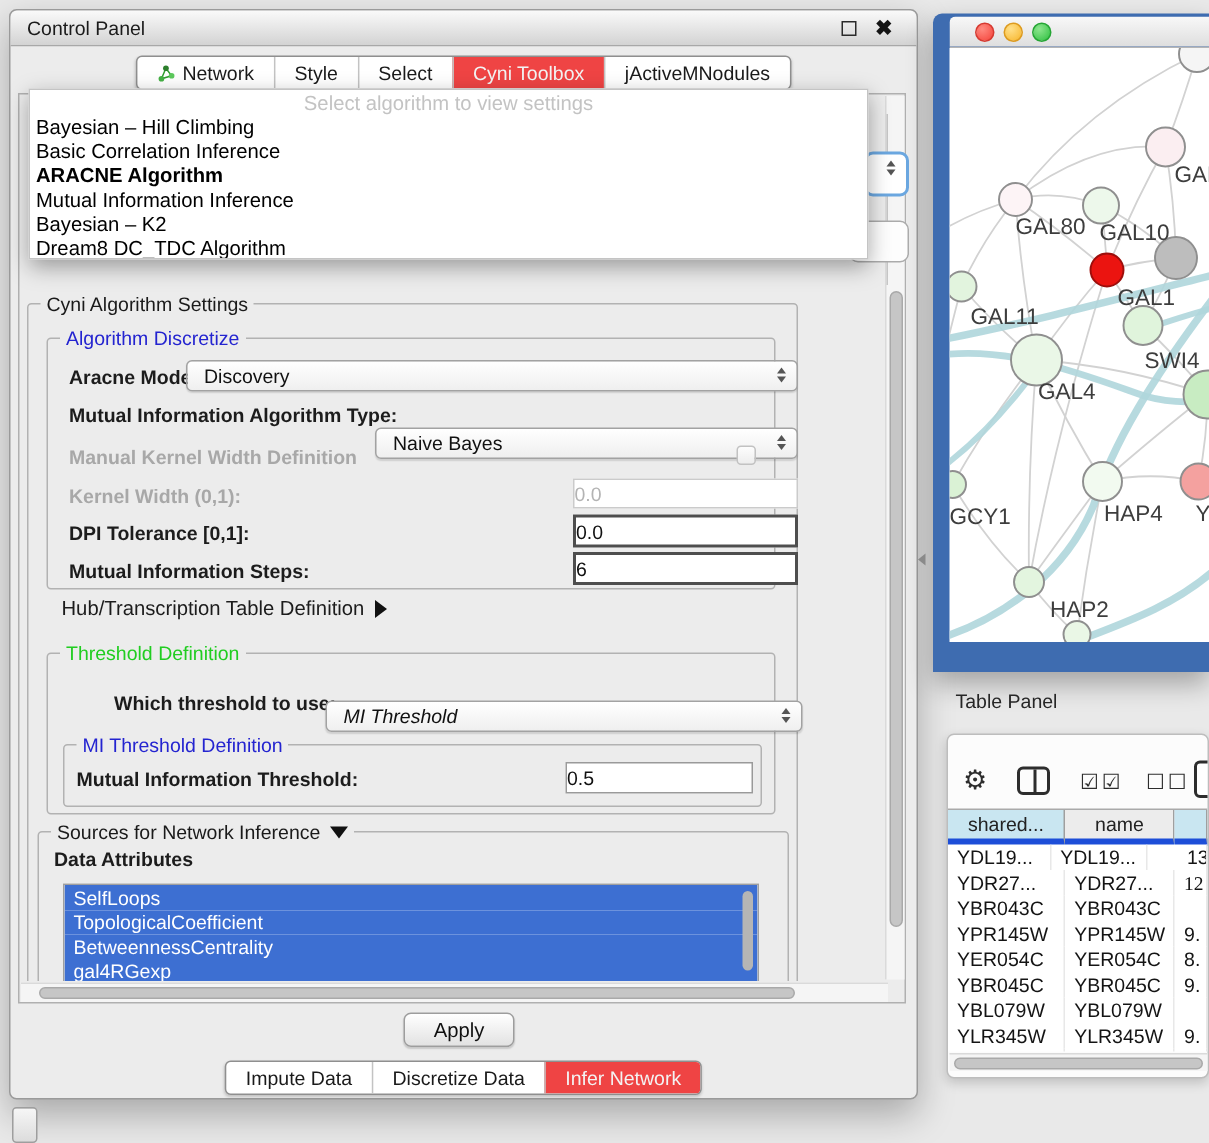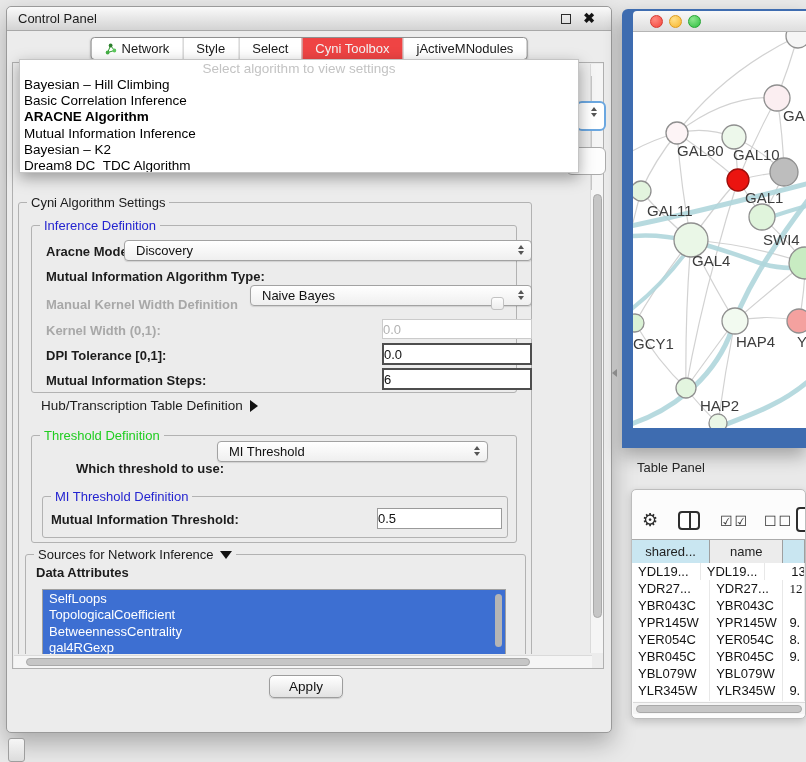--- a/index.html
+++ b/index.html
@@ -103,21 +103,21 @@
   
   .tp-title{position:absolute;left:637px;top:460px;font-size:13px;color:#262626;}
   .table-frame{position:absolute;left:631px;top:489px;width:175px;height:230px;background:#fcfcfc;
     border:1px solid #bdbdbd;border-radius:5px;box-shadow:0 3px 8px rgba(0,0,0,.18);overflow:hidden;}
   .ticon{position:absolute;color:#2d2d2d;}
   .col-ic{position:absolute;left:46px;top:21px;width:22px;height:19px;border:2px solid #2d2d2d;border-radius:4px;}
   .col-ic div{position:absolute;left:50%;top:0;bottom:0;width:2px;background:#2d2d2d;}
   .part-ic{position:absolute;left:164px;top:17px;width:24px;height:25px;border:2px solid #2d2d2d;border-radius:4px;background:#fff;}
   .thead{position:absolute;left:0;top:49px;right:0;height:24px;display:flex;border-top:1px solid #aaa;}
   .th{height:24px;display:flex;align-items:center;justify-content:center;font-size:13px;color:#222;
-    border-right:1px solid #9f9f9f;border-bottom:1px solid #1d4ed8;background:#ececec;overflow:hidden;white-space:nowrap;}
+    border-right:1px solid #9f9f9f;border-bottom:5px solid #1d4ed8;background:#ececec;overflow:hidden;white-space:nowrap;}
   .th.hl{background:#c9e6f1;}
   .tbody{position:absolute;left:0;top:73px;right:0;height:138px;overflow:hidden;background:#fff;}
   .tr{display:flex;height:17px;align-items:center;}
   .td{font-size:13px;color:#141414;padding-left:6px;white-space:nowrap;overflow:hidden;
     border-right:1px solid #e8e8e8;height:17px;display:flex;align-items:center;}
 
   .partial-btn{position:absolute;left:8px;top:738px;width:17px;height:24px;border:1px solid #9e9e9e;
     background:linear-gradient(#f6f6f6,#dcdcdc);border-radius:3px;}
 </style>
 </head>
@@ -174,21 +174,21 @@
         <div class="ov-item">Dream8 DC_TDC Algorithm</div>
       </div>
   </div>
 
   <div class="scrollpane">
     <div class="sp-clip">
       <div class="gbox" style="left:5px;top:139px;width:514px;height:516px;">
         <span class="gtitle">Cyni Algorithm Settings</span>
 
         <div class="gbox" style="left:12px;top:22px;width:486px;height:168px;">
-          <span class="gtitle t-blue">Inference Definition</span>
+          <span class="gtitle t-blue">Algorithm Discretize</span>
 
           <span class="lbl" style="left:14px;top:18px;">Aracne Mode:</span>
           <div class="combo" style="left:92px;top:14px;width:408px;">
             <span>Discovery</span>
             <span class="arrows">
                 <span class="tri-up"></span>
                 <span class="tri-dn"></span>
               </span>
           </div>
 
@@ -221,21 +221,21 @@
         </div>
 
         <span class="lbl plain" style="left:22px;top:195px;font-size:13.5px;">
           <span>Hub/Transcription Table Definition</span><span class="tri-right"></span>
         </span>
 
         <div class="gbox" style="left:12px;top:232px;width:486px;height:108px;">
           <span class="gtitle t-green">Threshold Definition</span>
 
           <span class="lbl" style="left:44px;top:25px;">Which threshold to use:</span>
-          <div class="combo" style="left:185px;top:5px;width:271px;">
+          <div class="combo" style="left:185px;top:31px;width:318px;font-style:italic;">
             <span>MI Threshold</span>
             <span class="arrows">
                 <span class="tri-up"></span>
                 <span class="tri-dn"></span>
               </span>
           </div>
 
           <div class="gbox" style="left:10px;top:60px;width:466px;height:42px;">
             <span class="gtitle t-blue">MI Threshold Definition</span>
             <span class="lbl" style="left:8px;top:15px;">Mutual Information Threshold:</span>
@@ -268,20 +268,31 @@
     </div>
     <div class="sb-track-h" style="left:1px;bottom:0;height:13px;width:578px;">
       <div class="thumb" style="left:12px;top:2px;width:504px;height:8px;"></div>
     </div>
   </div>
 
   <button class="btn" style="left:262px;top:668px;width:74px;height:23px;">
     <span>Apply</span>
   </button>
 
+  <div class="tabgroup" style="top:700px;" id="bottom-tabs">
+      <div class="tabseg">
+        <span>Impute Data</span>
+      </div>
+      <div class="tabseg">
+        <span>Discretize Data</span>
+      </div>
+      <div class="tabseg sel">
+        <span>Infer Network</span>
+      </div>
+    </div>
 </div>
 
 <div class="net-window">
   <div class="net-title">
     <span class="tl red"></span>
     <span class="tl yellow"></span>
     <span class="tl green"></span>
   </div>
   <div class="net-canvas">
     <svg id="net-svg" width="173" height="396" viewBox="0 0 173 396">

